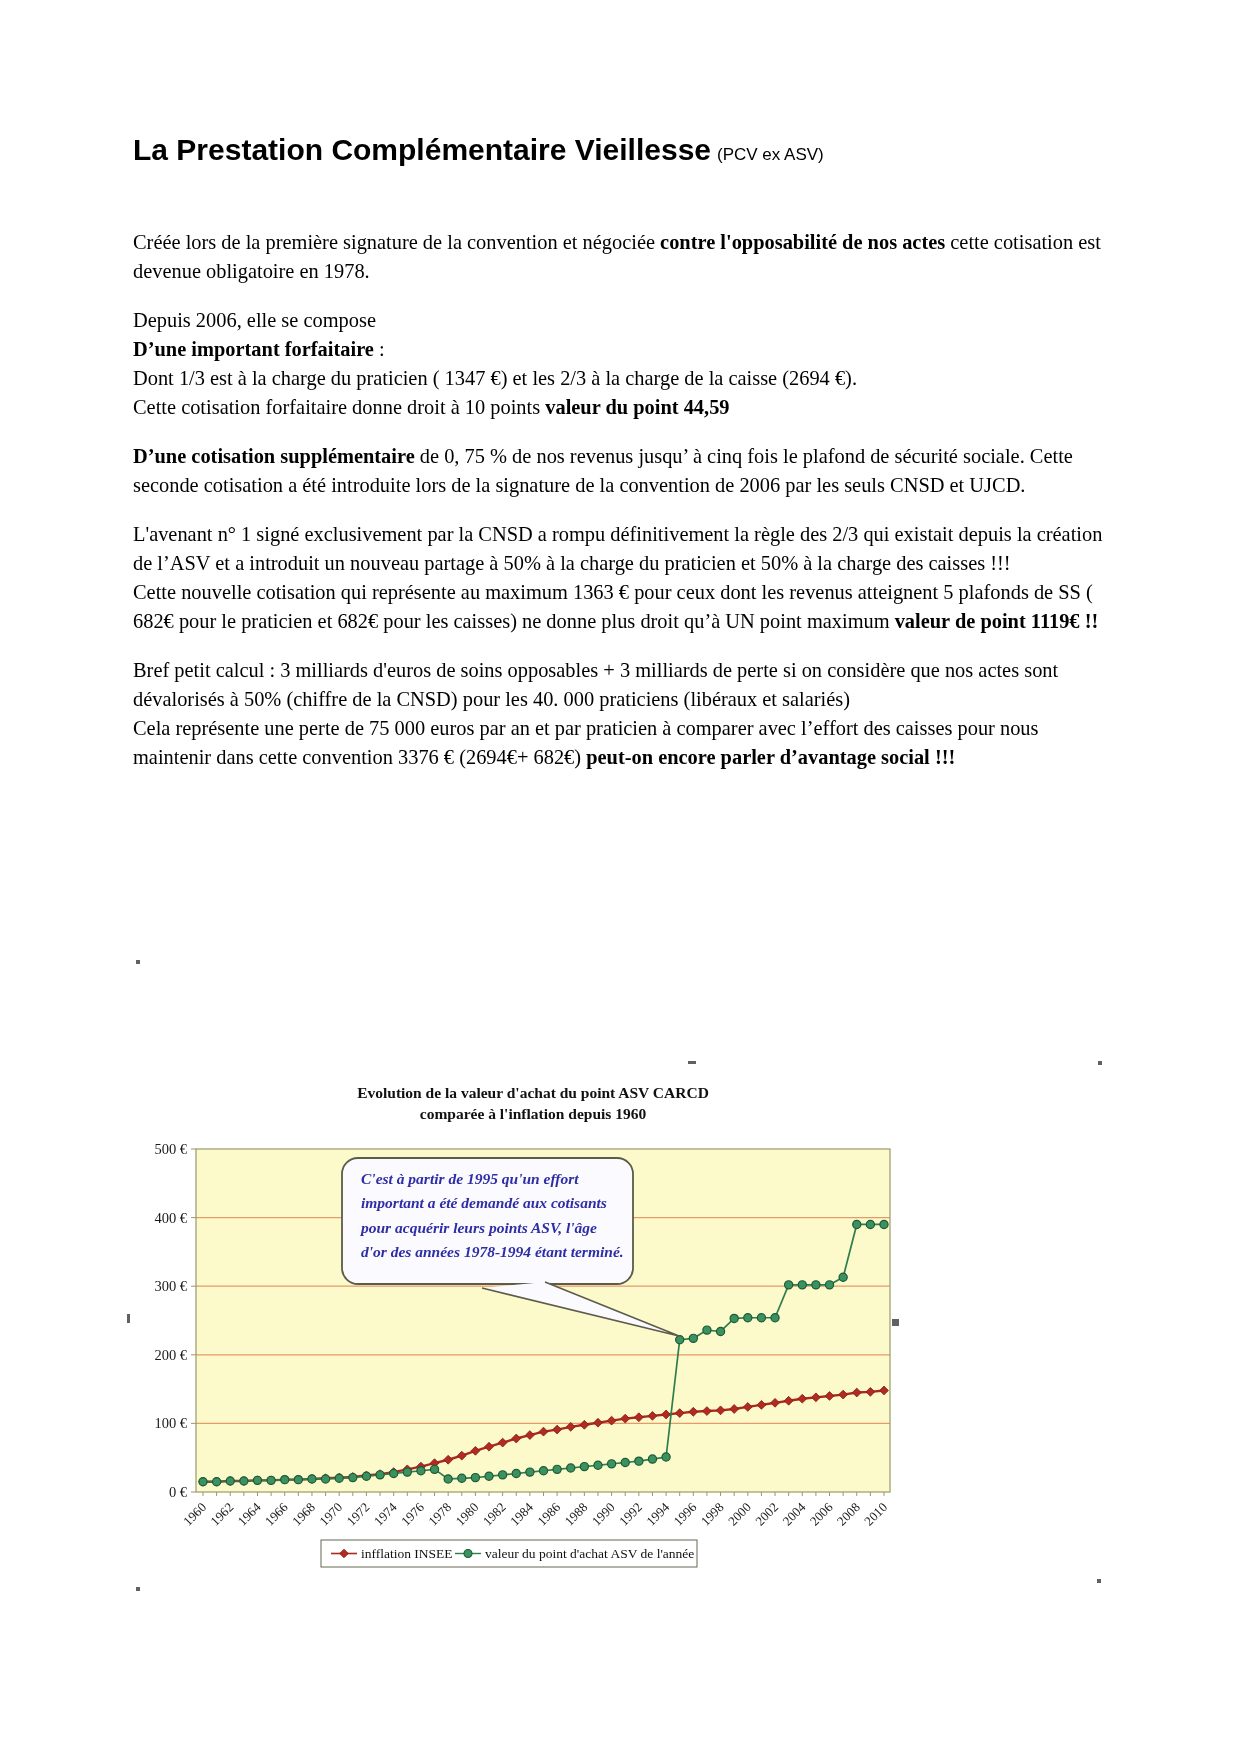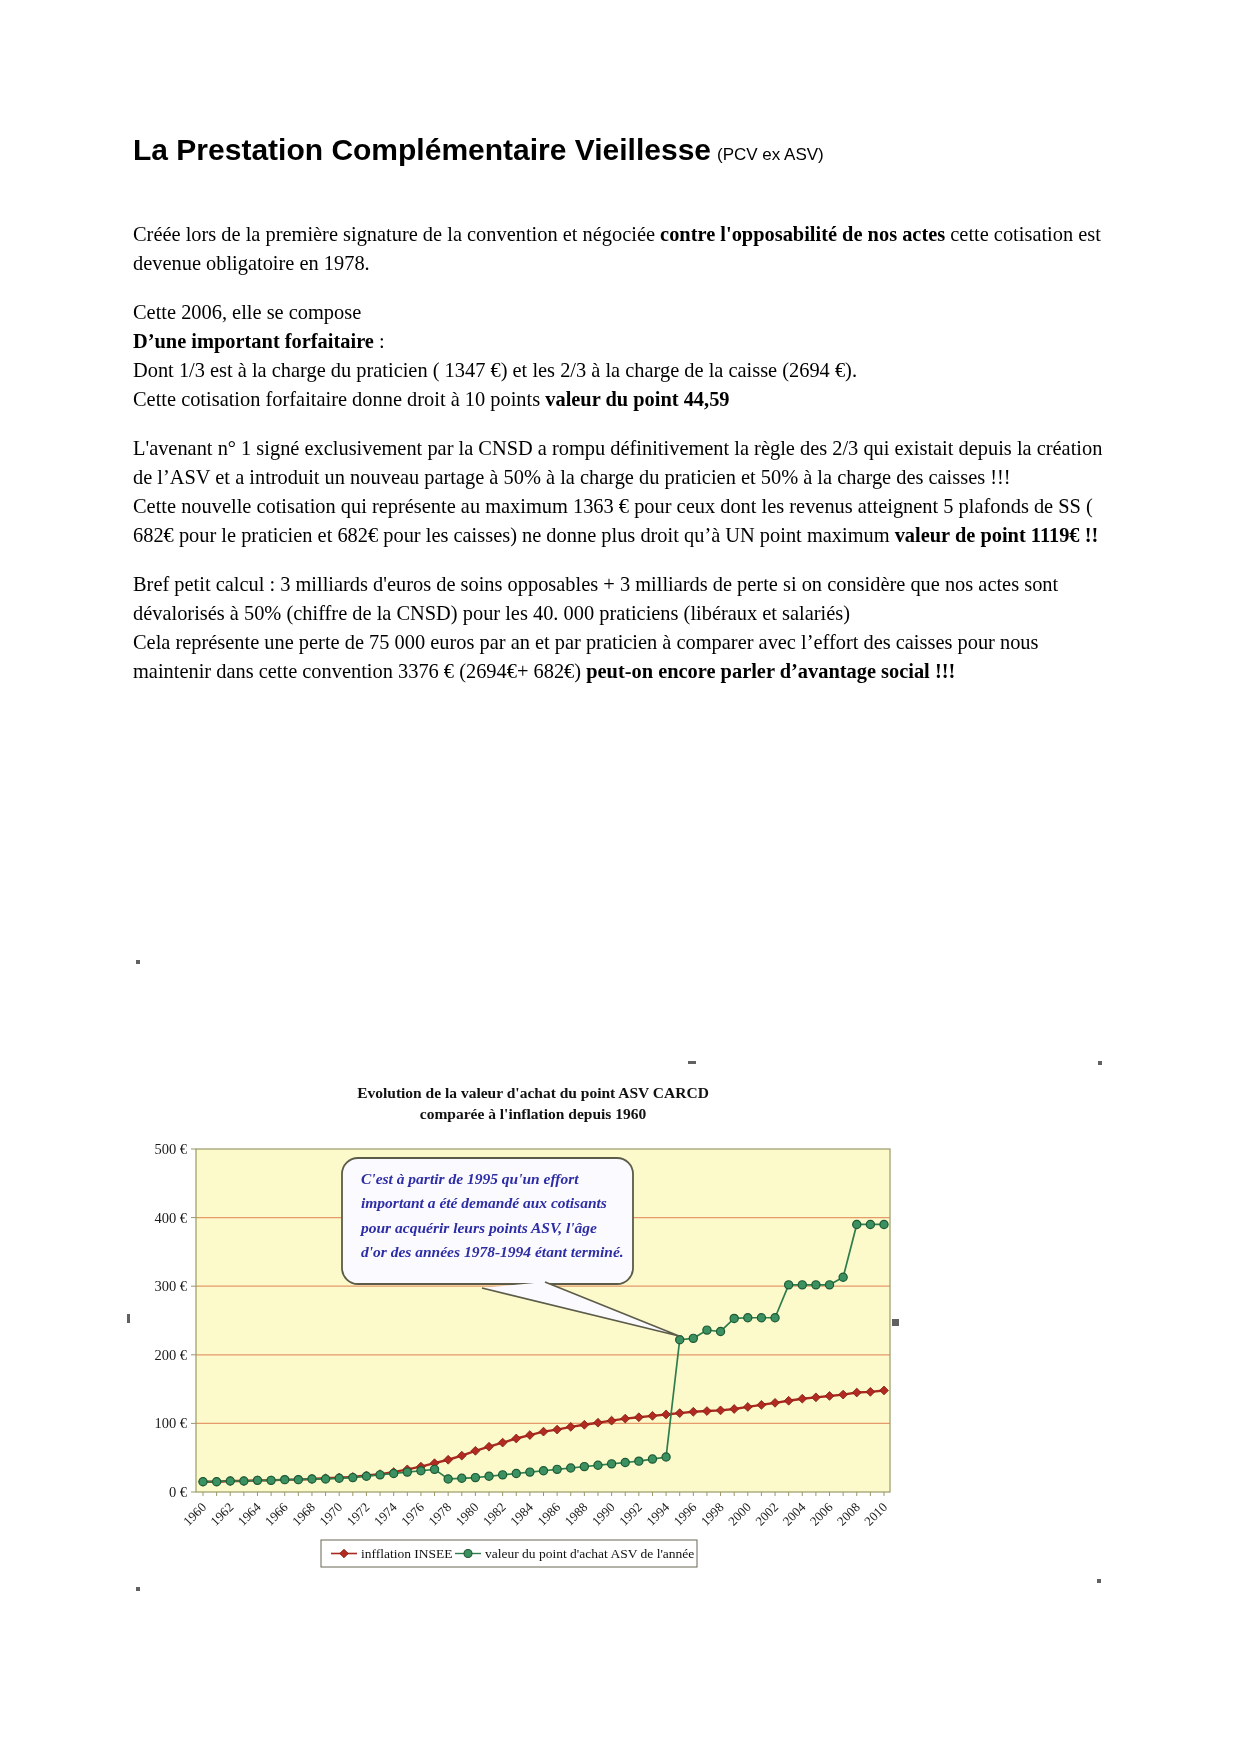--- a/index.html
+++ b/index.html
@@ -15,21 +15,21 @@
   .doc-title{
     position:absolute;left:133px;top:130px;width:1000px;
     font-family:"Liberation Sans", sans-serif;
     font-size:30px;font-weight:700;line-height:40px;margin:0;
     color:#000;
   }
   .doc-title .suffix{
     font-size:17px;font-weight:400;margin-left:6px;margin-top:18px;
   }
   .body-text{
-    position:absolute;left:133px;top:220px;width:978px;
+    position:absolute;left:133px;top:228px;width:978px;
     font-size:20.4px;line-height:29px;
   }
   .body-text p{
     margin:0 0 20px 0;
     white-space:pre-line;
   }
   .body-text b{font-weight:700;}
   #chart{
     position:absolute;left:0;top:1040px;width:1240px;height:600px;
   }
@@ -39,24 +39,25 @@
 </style>
 </head>
 <body>
 
 <div class="page">
 
   <h1 class="doc-title"><span>La Prestation Complémentaire Vieillesse</span><span class="suffix">(PCV ex ASV)</span></h1>
 
   <div class="body-text" id="paragraphs">
       <p><span>Créée lors de la première signature de la convention et négociée </span><b>contre l'opposabilité de nos actes</b><span> cette cotisation est devenue obligatoire en 1978.</span></p>
-      <p><span>Cette 2006, elle se compose
+      <p><span>Depuis 2006, elle se compose
 </span><b>D’une important forfaitaire</b><span> :
 Dont 1/3 est à la charge du praticien ( 1347 €) et les 2/3 à la charge de la caisse (2694 €).
 Cette cotisation forfaitaire donne droit à 10 points </span><b>valeur du point 44,59</b></p>
+      <p><b>D’une cotisation supplémentaire</b><span> de 0, 75 % de nos revenus jusqu’ à cinq fois le plafond de sécurité sociale. Cette seconde cotisation a été introduite lors de la signature de la convention de 2006 par les seuls CNSD et UJCD.</span></p>
       <p><span>L'avenant n° 1 signé exclusivement par la CNSD a rompu définitivement la règle des 2/3 qui existait depuis la création de l’ASV et a introduit un nouveau partage à 50% à la charge du praticien et 50% à la charge des caisses !!!
 Cette nouvelle cotisation qui représente au maximum 1363 € pour ceux dont les revenus atteignent 5 plafonds de SS ( 682€ pour le praticien et 682€ pour les caisses) ne donne plus droit qu’à UN point maximum </span><b>valeur de point 1119€ !!</b></p>
       <p><span>Bref petit calcul : 3 milliards d'euros de soins opposables + 3 milliards de perte si on considère que nos actes sont dévalorisés à 50% (chiffre de la CNSD) pour les 40. 000 praticiens (libéraux et salariés)
 Cela représente une perte de 75 000 euros par an et par praticien à comparer avec l’effort des caisses pour nous maintenir dans cette convention 3376 € (2694€+ 682€) </span><b>peut-on encore parler d’avantage social !!!</b></p>
     </div>
 
   <svg id="chart" viewBox="0 1040 1240 600" xmlns="http://www.w3.org/2000/svg">
       <rect x="196" y="1149" width="694" height="343" fill="#fcf9cb"></rect>
       <g>
         <line x1="196" x2="890" y1="1423.4" y2="1423.4" stroke="#e59a6a" stroke-width="1.2"></line>

